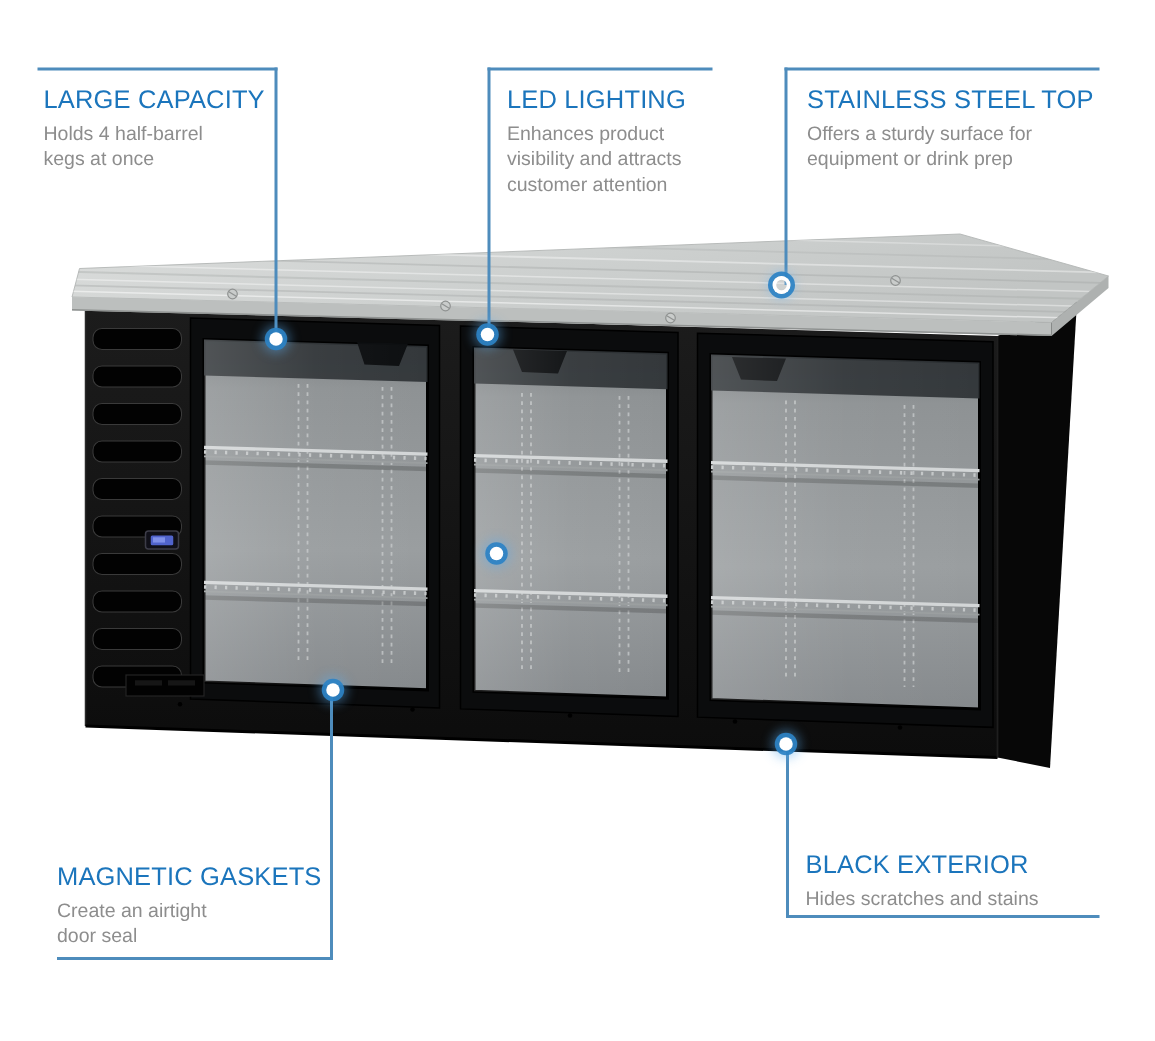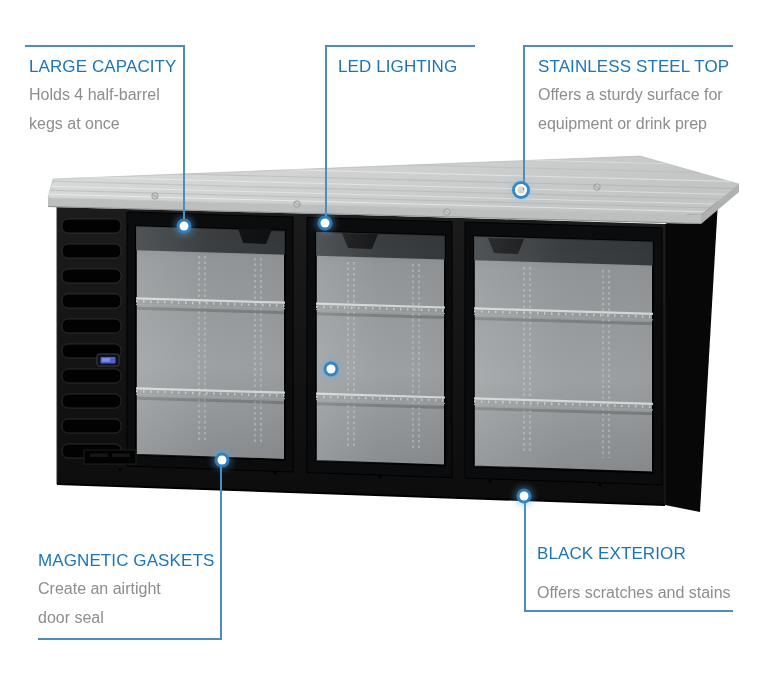--- a/index.html
+++ b/index.html
@@ -13,34 +13,34 @@
     position:relative;width:770px;height:694px;background:#fff;overflow:hidden;
     font-family:"Liberation Sans","DejaVu Sans",sans-serif;
   }
   #fridge-svg{position:absolute;left:0;top:0;}
   .callout{position:absolute;box-sizing:border-box;z-index:3;}
   .callout .title{
     margin:0 0 3px 0;font-weight:normal;font-size:17px;line-height:21px;
     color:var(--accent);letter-spacing:.1px;
   }
   .callout .desc{
-    margin:0;font-size:16px;line-height:29px;color:var(--desc);white-space:pre-line;
+    margin:0;font-size:13px;line-height:17px;color:var(--desc);white-space:pre-line;
   }
   .bt{border-top:2px solid var(--line);}
   .bb{border-bottom:2px solid var(--line);}
   .bl{border-left:2px solid var(--line);}
   .br{border-right:2px solid var(--line);}
   .bottom-align{display:flex;flex-direction:column;justify-content:flex-end;}
   
   #c-large  {left:25px; top:45px; width:160px;height:181px;padding:9px 0 0 4px;}
   #c-led    {left:325px;top:45px; width:150px;height:178px;padding:9px 0 0 11px;}
   #c-steel  {left:523px;top:45px; width:210px;height:145px;padding:9px 0 0 13px;}
   #c-gasket {left:38px; top:460px;width:184px;height:180px;padding:0 0 6px 0;}
   #c-glass  {left:331px;top:369px;width:225px;height:270px;padding:0 0 6px 10px;}
-  #c-black  {left:524px;top:496px;width:209px;height:116px;padding:0 0 3px 11px;gap:11px;}
+  #c-black  {left:524px;top:496px;width:209px;height:116px;padding:0 0 3px 11px;}
   .dot{
     position:absolute;z-index:4;width:9px;height:9px;border-radius:50%;
     background:#fff;transform:translate(-50%,-50%);
     box-shadow:0 0 0 3px rgba(44,130,196,.92),0 0 7px 5px rgba(90,170,235,.45);
   }
   .dot.hollow{
     width:12px;height:12px;background:rgba(255,255,255,.15);
     box-shadow:inset 0 0 0 2.5px #fff,0 0 0 3px rgba(44,130,196,.92),0 0 6px 4px rgba(130,190,240,.4);
   }
   #d-large {left:184px;top:226px;}
@@ -234,38 +234,41 @@
   </svg>
 
   <div class="callout bt br" id="c-large">
     <h3 class="title">LARGE CAPACITY</h3>
     <p class="desc">Holds 4 half-barrel
 kegs at once</p>
   </div>
 
   <div class="callout bt bl" id="c-led">
     <h3 class="title">LED LIGHTING</h3>
+    <p class="desc">Enhances product
+visibility and attracts
+customer attention</p>
   </div>
 
   <div class="callout bb br bottom-align" id="c-gasket">
     <h3 class="title">MAGNETIC GASKETS</h3>
     <p class="desc">Create an airtight
 door seal</p>
   </div>
 
   <div class="callout bt bl" id="c-steel">
     <h3 class="title">STAINLESS STEEL TOP</h3>
     <p class="desc">Offers a sturdy surface for
 equipment or drink prep</p>
   </div>
 
 
   <div class="callout bb bl bottom-align" id="c-black">
     <h3 class="title">BLACK EXTERIOR</h3>
-    <p class="desc">Offers scratches and stains</p>
+    <p class="desc">Hides scratches and stains</p>
   </div>
 
   <div class="dot" id="d-large"></div>
   <div class="dot" id="d-led"></div>
   <div class="dot hollow" id="d-steel"></div>
   <div class="dot" id="d-gasket"></div>
   <div class="dot" id="d-glass"></div>
   <div class="dot" id="d-black"></div>
 
 </div>

